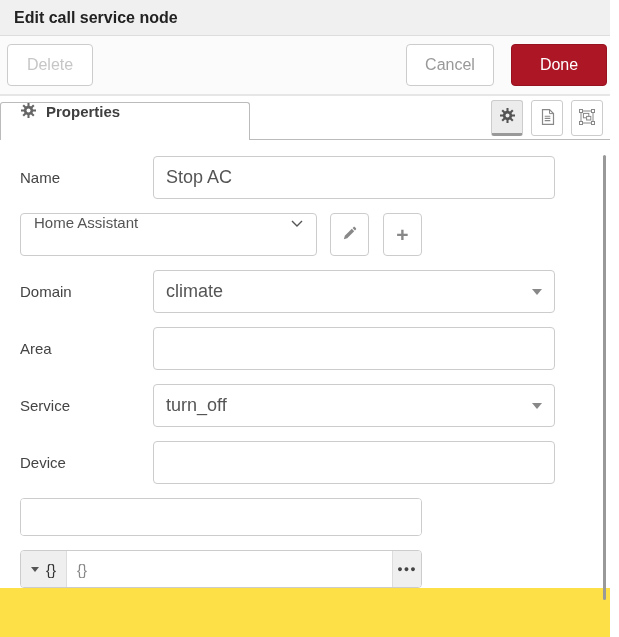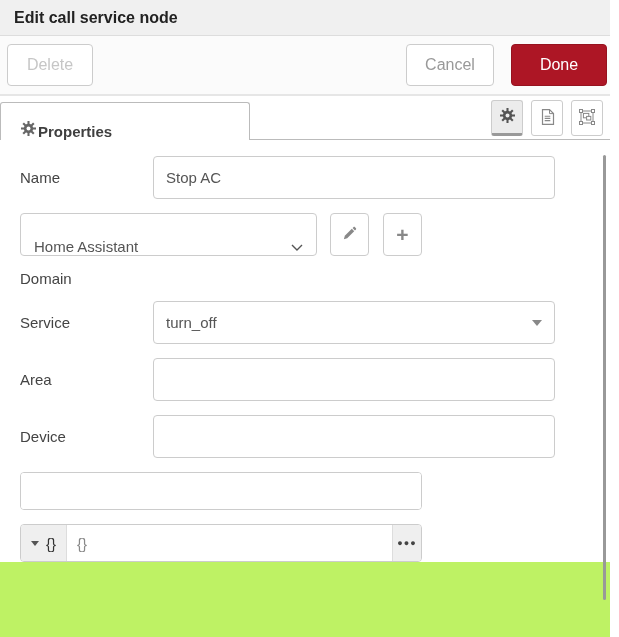--- a/index.html
+++ b/index.html
@@ -1,19 +1,19 @@
 <!DOCTYPE html>
 <html><head>
 <meta charset="utf-8">
 <style>
   * { margin:0; padding:0; box-sizing:border-box; }
   html,body { background:#fff; }
   .app {
     position:relative; width:610px; height:637px; overflow:hidden;
-    font-family:"Liberation Sans", sans-serif; background:#bef264;
+    font-family:"Liberation Sans", sans-serif; background:#fde047;
   }
   
   .tray-header {
     height:36px; background:#f0f0f0; border-bottom:1px solid #ddd;
     display:flex; align-items:center; padding-left:14px;
   }
   .tray-title { font-size:16px; font-weight:bold; color:#222; }
   
   .tray-toolbar {
     height:60px; background:#fbfbfb; border-bottom:2px solid #e6e6e6;
@@ -27,42 +27,42 @@
   .btn-cancel { width:88px; color:#999; margin-left:auto; margin-right:17px; }
   .btn-done  { width:96px; background:#AD1625; border-color:#96121f; color:#fff; }
   
   .tab-row { position:relative; height:44px; background:#fff; }
   .tab-row::after {
     content:""; position:absolute; left:0; right:0; bottom:0; height:1px; background:#bbb;
   }
   .tab {
     position:absolute; left:0; top:6px; width:250px; height:38px; z-index:2;
     background:#fff; border:1px solid #bbb; border-bottom:none; border-radius:3px 3px 0 0;
-    display:flex; align-items:flex-end; gap:2px; padding-left:20px; cursor:pointer;
+    display:flex; align-items:flex-start; gap:10px; padding-left:20px; cursor:pointer;
   }
   .tab-label { font-size:15px; font-weight:bold; color:#3f3f3f; }
   .tab-buttons { position:absolute; right:7px; top:4px; display:flex; gap:8px; z-index:2; }
   .tbtn {
     width:32px; height:36px; background:#fff; border:1px solid #ccc; border-radius:3px;
     display:flex; align-items:center; justify-content:center; cursor:pointer; padding:0;
   }
   .tbtn.active { background:#ececec; border-bottom:3px solid #999; }
   
   .form { padding:16px 8px 0 20px; background:#fff; }
   .row { display:flex; align-items:center; margin-bottom:14px; }
   .row > label { width:133px; flex-shrink:0; font-size:15px; color:#444; }
   .text-input {
     width:402px; height:43px; border:1px solid #ccc; border-radius:4px;
-    padding:0 12px; font-family:inherit; font-size:15px; color:#555; background:#fff;
+    padding:0 12px; font-family:inherit; font-size:18px; color:#555; background:#fff;
   }
   
   .server-ctl { display:flex; align-items:center; }
   .select-box {
     width:297px; height:43px; border:1px solid #ccc; border-radius:4px; background:#fff;
-    display:flex; align-items:flex-end; justify-content:space-between;
+    display:flex; align-items:flex-start; justify-content:space-between;
     padding:0 13px; font-size:15px; color:#555; cursor:pointer;
   }
   .icon-btn {
     width:39px; height:43px; background:#fff; border:1px solid #ccc; border-radius:4px;
     display:flex; align-items:center; justify-content:center; cursor:pointer;
   }
   .icon-btn.pencil { margin-left:13px; }
   .icon-btn.plus { margin-left:14px; font-size:21px; font-weight:bold; color:#888; }
   
   .combo { position:relative; width:402px; }
@@ -212,33 +212,37 @@
           </span>
         </button>
         <button class="icon-btn plus">
           <span>+</span>
         </button>
       </div>
     </div>
 
     <div class="row">
       <label>Domain</label>
+      <div class="combo">
+        <input class="text-input" type="text" value="climate" style="">
+        <span class="caret-down"></span>
+      </div>
+    </div>
+
+    <div class="row">
+      <label>Area</label>
+      <input class="text-input" type="text" value="" style="">
     </div>
 
     <div class="row">
       <label>Service</label>
       <div class="combo">
         <input class="text-input" type="text" value="turn_off" style="">
         <span class="caret-down"></span>
       </div>
-    </div>
-
-    <div class="row">
-      <label>Area</label>
-      <input class="text-input" type="text" value="" style="">
     </div>
 
     <div class="row">
       <label>Device</label>
       <input class="text-input" type="text" value="" style="">
     </div>
 
     <div class="row">
       <div class="entity-box">
         <div class="entity-bottom">

